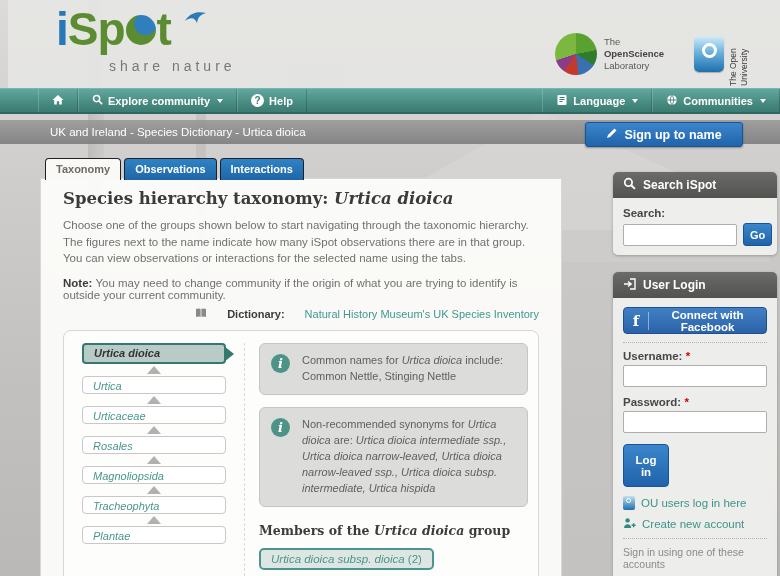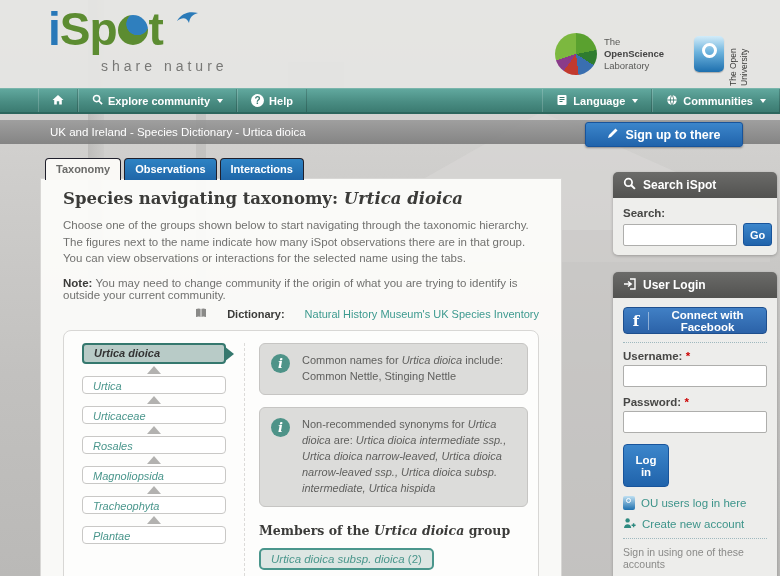--- a/index.html
+++ b/index.html
@@ -6,21 +6,21 @@
     font-family:"Liberation Sans",sans-serif;background:#c6c5c3;position:relative;}
   
   .bg{position:absolute;inset:0;background:linear-gradient(180deg,#dcdbd9 0%,#cfcecc 30%,#c2c1bf 65%,#bab9b7 100%);}
   .bg-post{position:absolute;left:88px;top:0;width:16px;height:576px;background:linear-gradient(90deg,#aeadab,#c8c7c5);opacity:.55;}
   .bg-post2{position:absolute;left:196px;top:110px;width:10px;height:466px;background:#b4b3b1;opacity:.45;}
   .bg-roof{position:absolute;left:330px;top:112px;width:440px;height:150px;background:#d8d7d5;clip-path:polygon(0 80%,48% 0,100% 68%,100% 100%,0 100%);opacity:.65;}
   .bg-house{position:absolute;left:330px;top:230px;width:440px;height:346px;background:#c9c8c6;opacity:.6;}
   .bg-chimney{position:absolute;left:288px;top:62px;width:56px;height:26px;background:#c2c1bf;opacity:.8;}
 
   
-  .header{position:absolute;top:0;left:0;right:0;height:88px;background:rgba(229,229,227,0.93);}
+  .header{position:absolute;top:0;left:8px;right:0;height:88px;background:rgba(229,229,227,0.93);}
   .logo{position:absolute;left:48px;top:6px;font-weight:bold;font-size:46px;letter-spacing:-1px;line-height:1;}
   .logo .li{color:#2878b8;}
   .logo .lg{color:#5c8c31;}
   .logo-o{display:inline-block;width:30px;height:30px;border-radius:50%;vertical-align:baseline;
     background:radial-gradient(circle at 65% 30%,#2f7fbe 0 38%,#5c8c31 40% 100%);margin:0 1px;}
   .tagline{position:absolute;left:101px;top:58px;font-size:14px;letter-spacing:4px;color:#787876;}
   .bird{position:absolute;left:176px;top:7px;}
   .partners{position:absolute;right:30px;top:22px;display:flex;align-items:center;}
   .os-globe{width:42px;height:42px;border-radius:50%;flex:0 0 auto;
     background:conic-gradient(#5aa12f 0 22%,#2f7c2f 22% 34%,#3a6fb0 34% 48%,#c23a2e 48% 60%,#8a3b8a 60% 70%,#7cb83f 70% 100%);}
@@ -185,31 +185,31 @@
     </div>
   </div>
 </div>
 
 <div class="crumb">UK and Ireland - Species Dictionary - Urtica dioica</div>
 
 <div class="signup">
   <span><svg width="12" height="12" viewBox="0 0 12 12">
         <path d="M1 11l1-3 6.5-6.5 2 2L4 10z" fill="#fff"></path>
       </svg></span>
-  <span>Sign up to there</span>
+  <span>Sign up to name</span>
 </div>
 
 <div class="tabs">
   <div class="tab active">Taxonomy</div>
   <div class="tab inactive">Observations</div>
   <div class="tab inactive">Interactions</div>
 </div>
 
 <div class="content">
-  <h1><span>Species navigating taxonomy: </span><span class="it">Urtica dioica</span></h1>
+  <h1><span>Species hierarchy taxonomy: </span><span class="it">Urtica dioica</span></h1>
   <p class="intro">Choose one of the groups shown below to start navigating through the taxonomic hierarchy. The figures next to the name indicate how many iSpot observations there are in that group. You can view observations or interactions for the selected name using the tabs.</p>
   <p class="note"><b>Note:</b><span> You may need to change community if the origin of what you are trying to identify is outside your current community.</span></p>
   <div class="dict-row">
     <span><svg width="12" height="12" viewBox="0 0 12 12">
           <path d="M6 2C4.8 1.2 2.8 1.2 1 2v8c1.8-.8 3.8-.8 5 0 1.2-.8 3.2-.8 5 0V2c-1.8-.8-3.8-.8-5 0z" fill="#8a8a88"></path>
           <path d="M6 2v8" stroke="#fff" stroke-width=".8"></path>
         </svg></span>
     <b>Dictionary:</b>
     <span class="dict-link">Natural History Museum's UK Species Inventory</span>
   </div>

